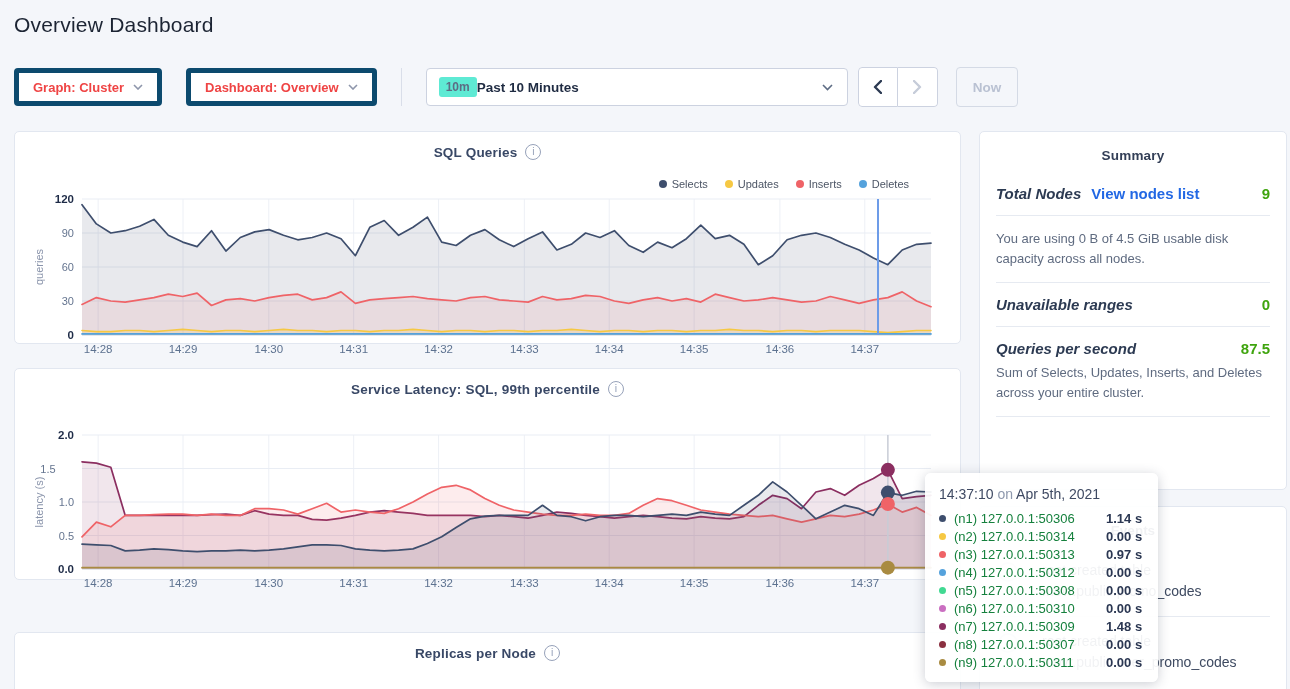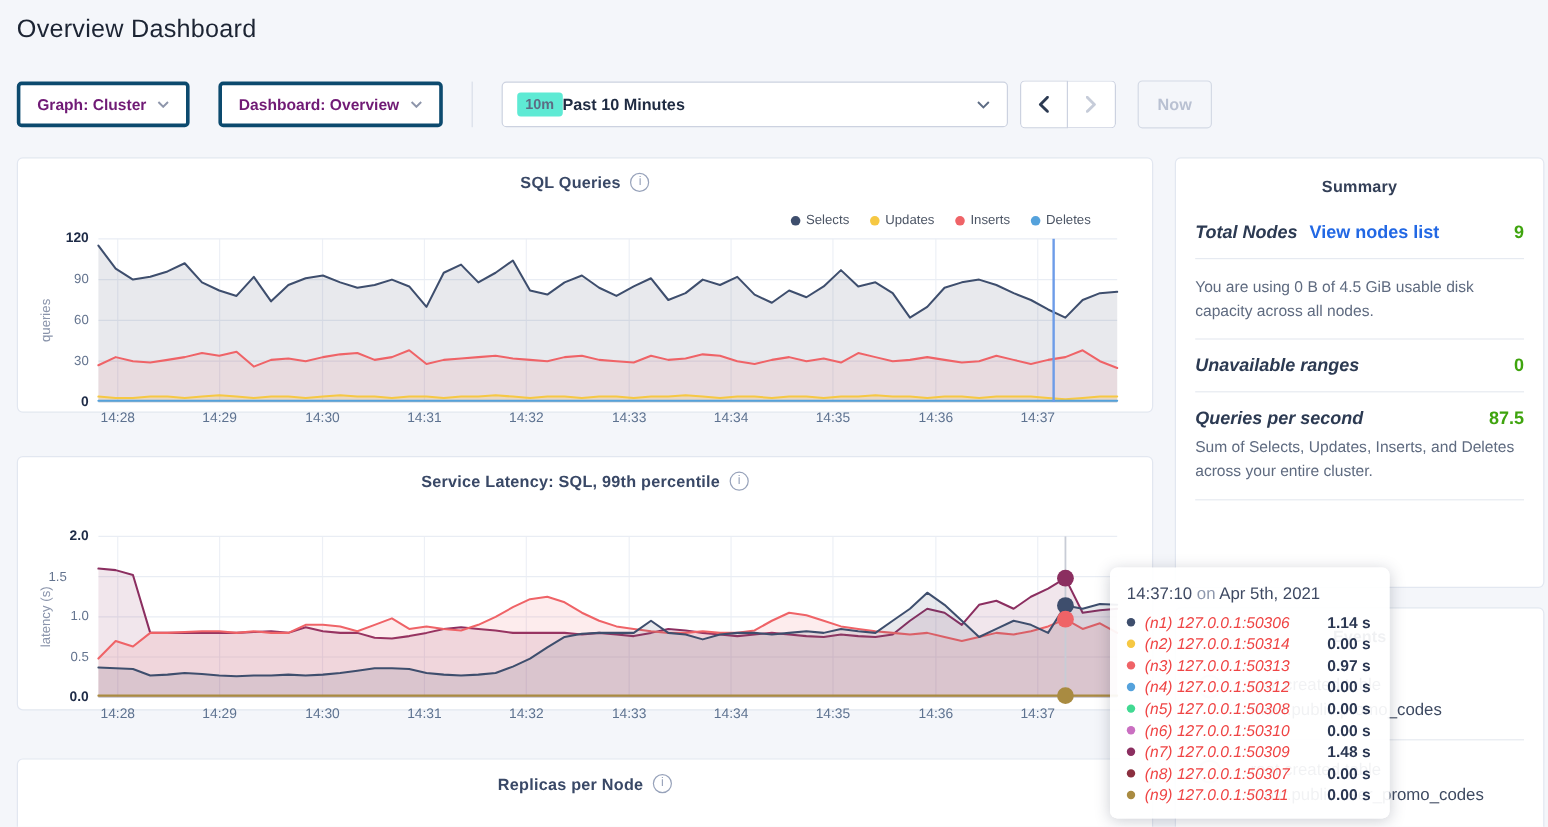--- a/index.html
+++ b/index.html
@@ -10,23 +10,23 @@
     position:relative;
     color:#242c3c;
   }
   .page-title{
     position:absolute; left:14px; top:13px;
     font-size:21px; font-weight:400; color:#1c2433; letter-spacing:.2px;
   }
   
   .controls{ position:absolute; left:14px; top:68px; height:38px; display:flex; align-items:center; }
   .dropdown{
-    height:38px; background:#fff; border:3px solid #0c4a6e; border-radius:4px;
+    height:38px; background:#fff; border:5px solid #0c4a6e; border-radius:4px;
     display:flex; align-items:center; padding:0 14px; cursor:pointer;
-    font-size:13px; font-weight:700; color:#701a75; margin-right:24px;
+    font-size:13px; font-weight:700; color:#ef4444; margin-right:24px;
   }
   .dropdown .chev{ margin-left:9px; }
   .vdivider{ width:1px; height:38px; background:#d9dee9; margin-right:24px; }
   .timepicker{
     width:422px; height:38px; background:#fff; border:1px solid #ccd2e0; border-radius:4px;
     display:flex; align-items:center; padding:0 12px; position:relative; cursor:pointer;
   }
   .tp-badge{
     background:#5eead4; color:#5d6c84; font-size:12px; font-weight:700;
     border-radius:3px; padding:3px 7px; 
@@ -41,21 +41,21 @@
   .navbtn.prev{ border-radius:4px 0 0 4px; }
   .navbtn.next{ border-radius:0 4px 4px 0; border-left:none; cursor:default; }
   .nowbtn{
     margin-left:18px; height:40px; padding:0 16px; border:1px solid #d4dae5; border-radius:4px;
     background:transparent; font-size:13.5px; font-weight:700; color:#b9c1d2;
     font-family:"Liberation Sans",sans-serif; cursor:default;
   }
   
   .card{ position:absolute; background:#fff; border:1px solid #e2e7f0; border-radius:5px; }
   #card-sql     { left:14px;  top:131px; width:947px; height:213px; }
-  #card-latency { left:14px;  top:380px; width:947px; height:212px; }
+  #card-latency { left:14px;  top:368px; width:947px; height:212px; }
   #card-replicas{ left:14px;  top:632px; width:947px; height:130px; }
   #card-summary { left:979px; top:131px; width:308px; height:359px; }
   #card-events  { left:979px; top:506px; width:308px; height:300px; }
 
   .chart-title-row{
     position:absolute; left:0; right:0; top:12px;
     display:flex; align-items:center; justify-content:center; gap:8px;
   }
   .chart-title{ font-size:13.5px; font-weight:700; color:#394866; letter-spacing:.2px; }
   .info-icon{
@@ -96,21 +96,21 @@
   .tooltip{
     position:absolute; left:925px; top:473px; width:233px; z-index:20;
     background:rgba(255,255,255,0.93); border-radius:6px;
     box-shadow:0 2px 12px rgba(50,60,85,0.25);
     padding:13px 14px 11px 14px;
   }
   .tt-header{ font-size:14px; color:#3f4a63; margin-bottom:7px; }
   .tt-on{ color:#8e98ad; }
   .tt-row{ display:flex; align-items:center; height:18px; }
   .tt-dot{ width:7px; height:7px; border-radius:50%; margin-right:8px; flex:0 0 auto; }
-  .tt-label{ font-size:13px; color:#ef4444; width:152px;font-style:italic; }
+  .tt-label{ font-size:13px; color:#15803d; width:152px; }
   .tt-value{ font-size:13px; font-weight:700; color:#2b3752; }
   svg{ display:block; }
 </style>
 </head>
 <body>
 
 <h1 class="page-title">Overview Dashboard</h1>
 
 <div class="controls">
   <div class="dropdown">

